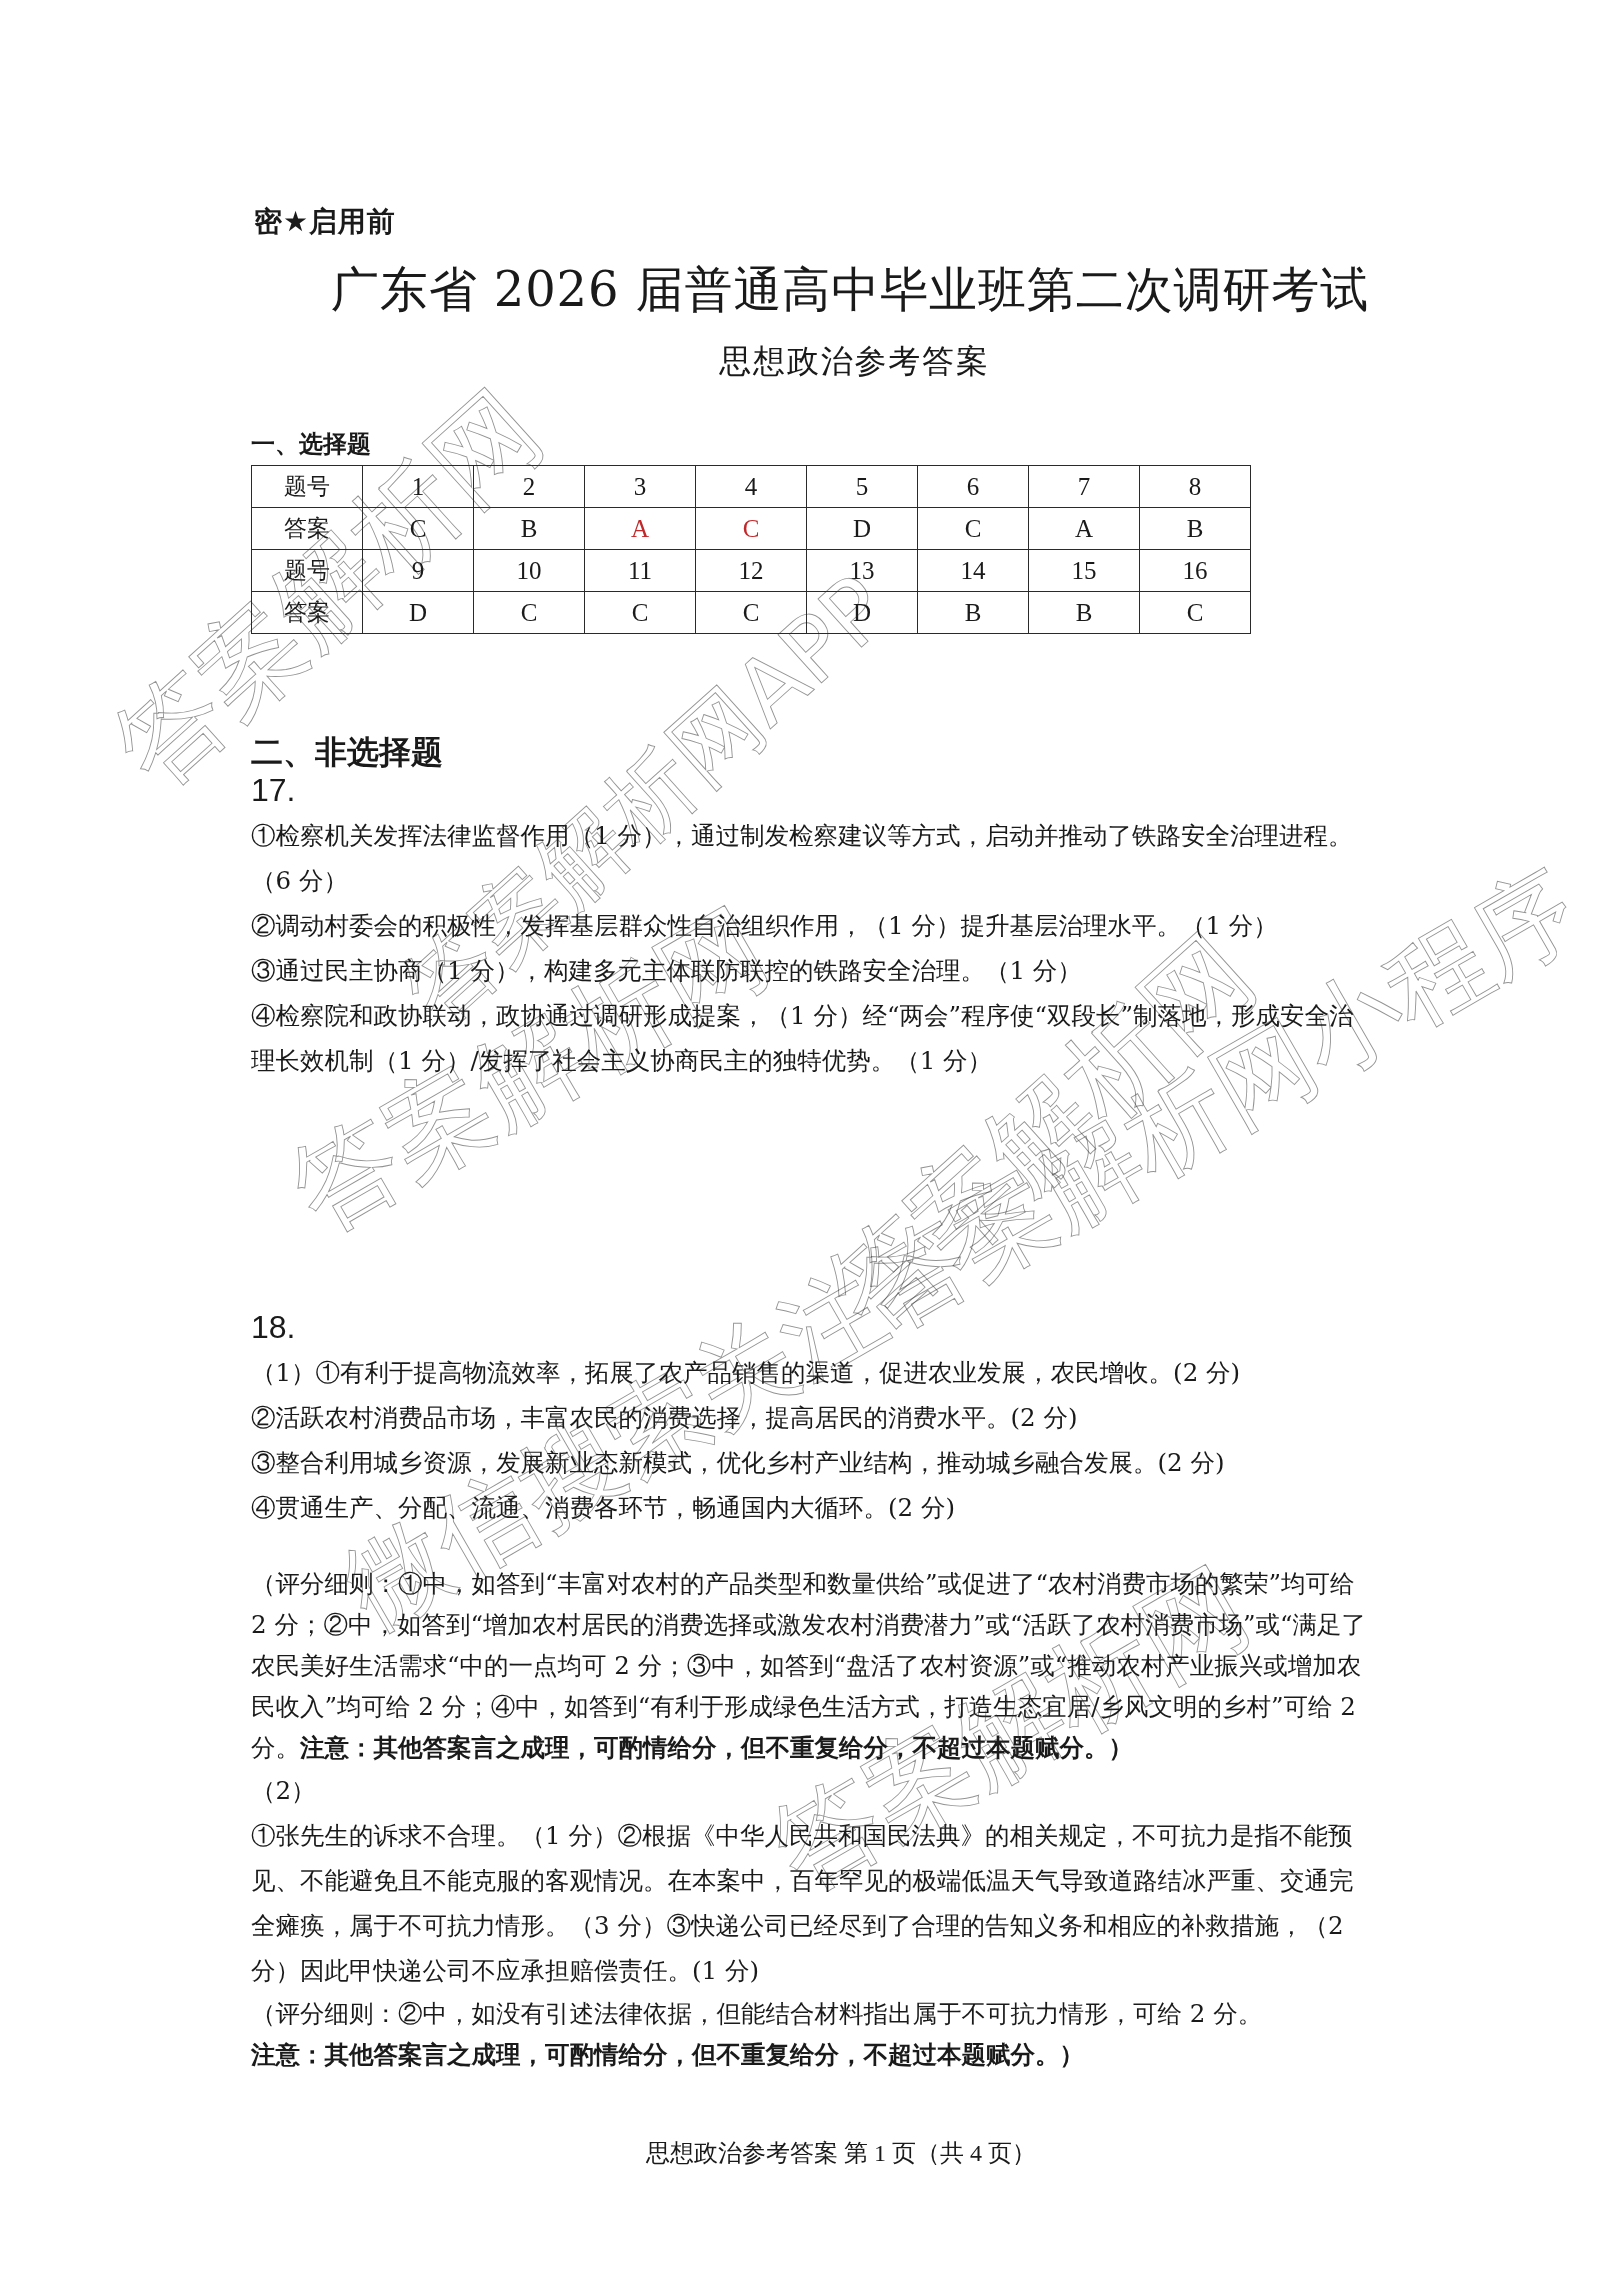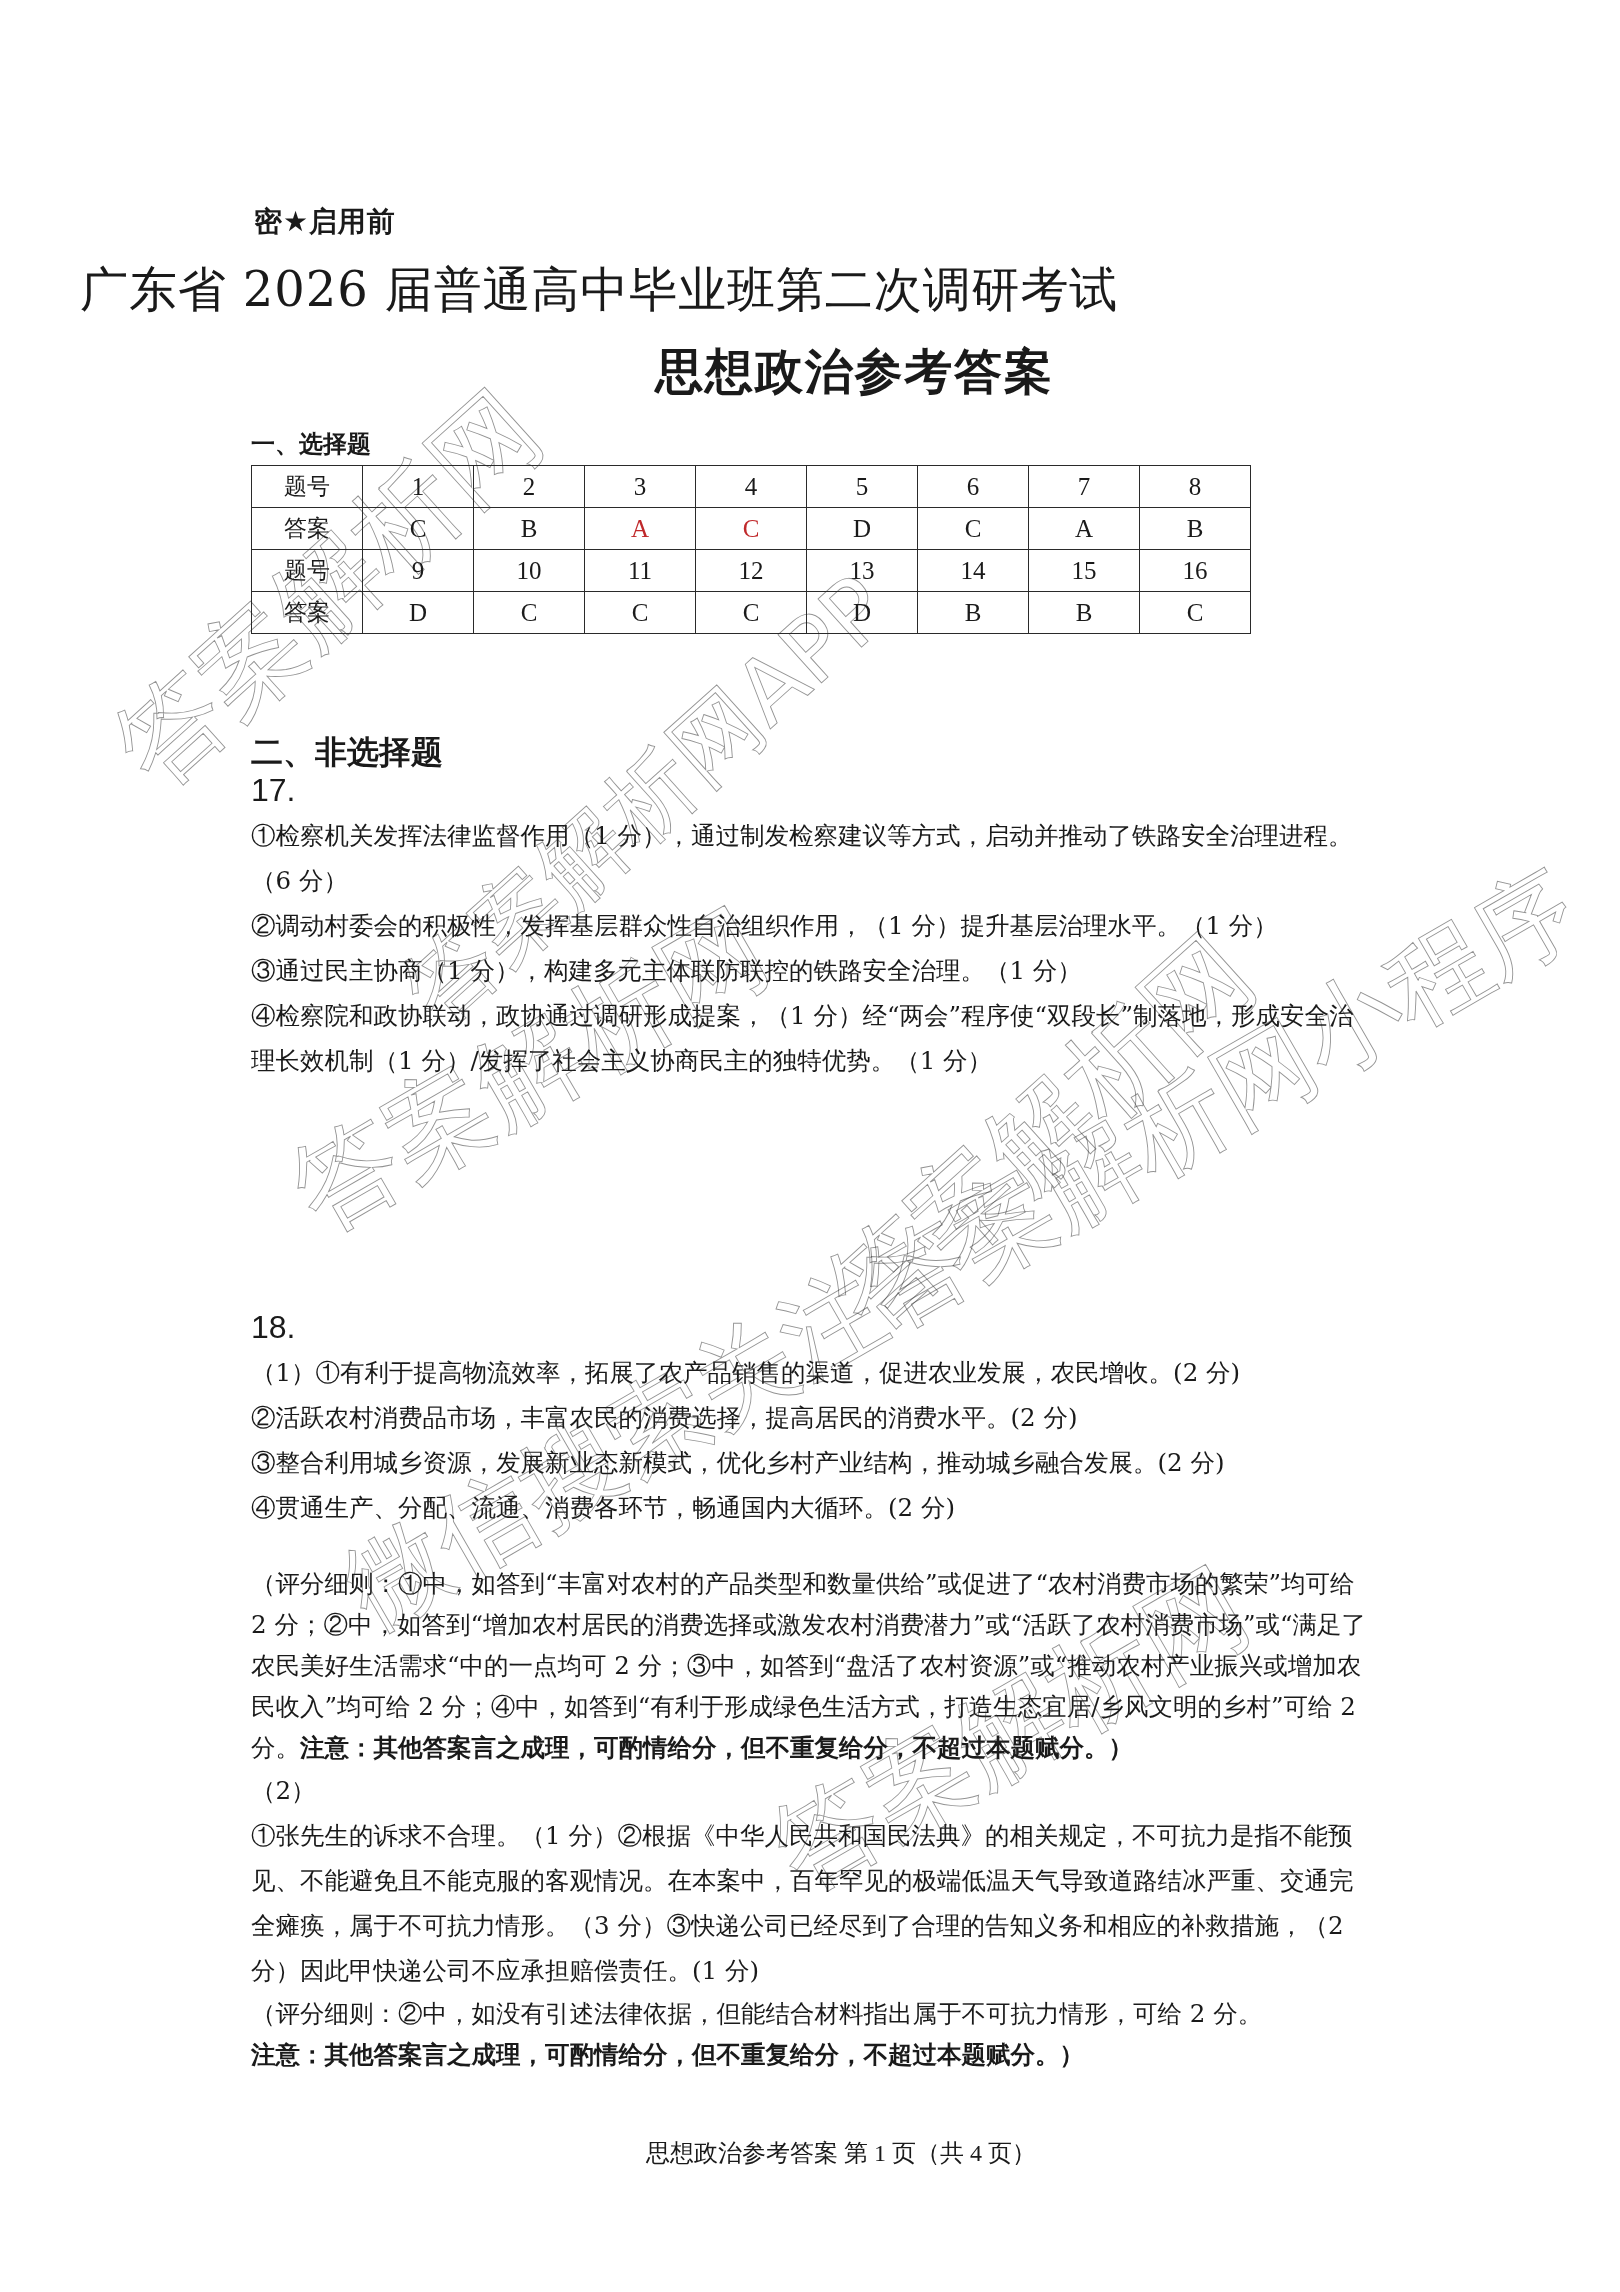--- a/index.html
+++ b/index.html
@@ -3,22 +3,22 @@
 <meta charset="utf-8">
 <style>
   html, body { margin: 0; padding: 0; background: #ffffff; }
   body {
     width: 1620px; height: 2293px; position: relative; overflow: hidden;
     font-family: "DejaVu Serif", "Liberation Serif", serif;
     color: #1a1a1a;
   }
   .page { position: absolute; left: 0; top: 0; width: 1620px; height: 2293px; }
   .secret { position: absolute; left: 254px; top: 203px; font-family: "DejaVu Sans", sans-serif; font-weight: bold; font-size: 28px; letter-spacing: 0.9px; }
-  .title1 { position: absolute; left: 0; width: 1620px; top: 258px; text-align: left; font-size: 48px; letter-spacing: 0.9px; font-family: "DejaVu Serif", serif; padding-left: 80px; box-sizing: border-box; }
-  .title2 { position: absolute; left: 0; width: 1620px; top: 340px; text-align: center; font-size: 48px; letter-spacing: 1.8px; padding-left: 89px; box-sizing: border-box; font-weight: bold; }
+  .title1 { position: absolute; left: 0; width: 1620px; top: 258px; text-align: center; font-size: 48px; letter-spacing: 0.9px; font-family: "DejaVu Serif", serif; padding-left: 80px; box-sizing: border-box; }
+  .title2 { position: absolute; left: 0; width: 1620px; top: 340px; text-align: center; font-size: 32px; letter-spacing: 1.8px; padding-left: 89px; box-sizing: border-box; }
   .sec1 { position: absolute; left: 251px; top: 428px; font-family: "DejaVu Sans", sans-serif; font-weight: bold; font-size: 24px; }
   table.ans { position: absolute; left: 251px; top: 465px; border-collapse: collapse; }
   table.ans td {
     border: 1.8px solid #2a2a2a; width: 110px; height: 41px; text-align: center;
     font-size: 25px; font-family: "Liberation Serif", serif; padding: 0;
   }
   table.ans td.hd { width: 110px; font-family: "DejaVu Serif", serif; font-size: 23px; }
   table.ans td.red { color: #c0292b; }
   .sec2 { position: absolute; left: 251px; top: 731px; font-family: "DejaVu Sans", sans-serif; font-weight: bold; font-size: 32px; }
   .block { position: absolute; left: 251px; width: 1125px; font-size: 24.5px; line-height: 45px; }

